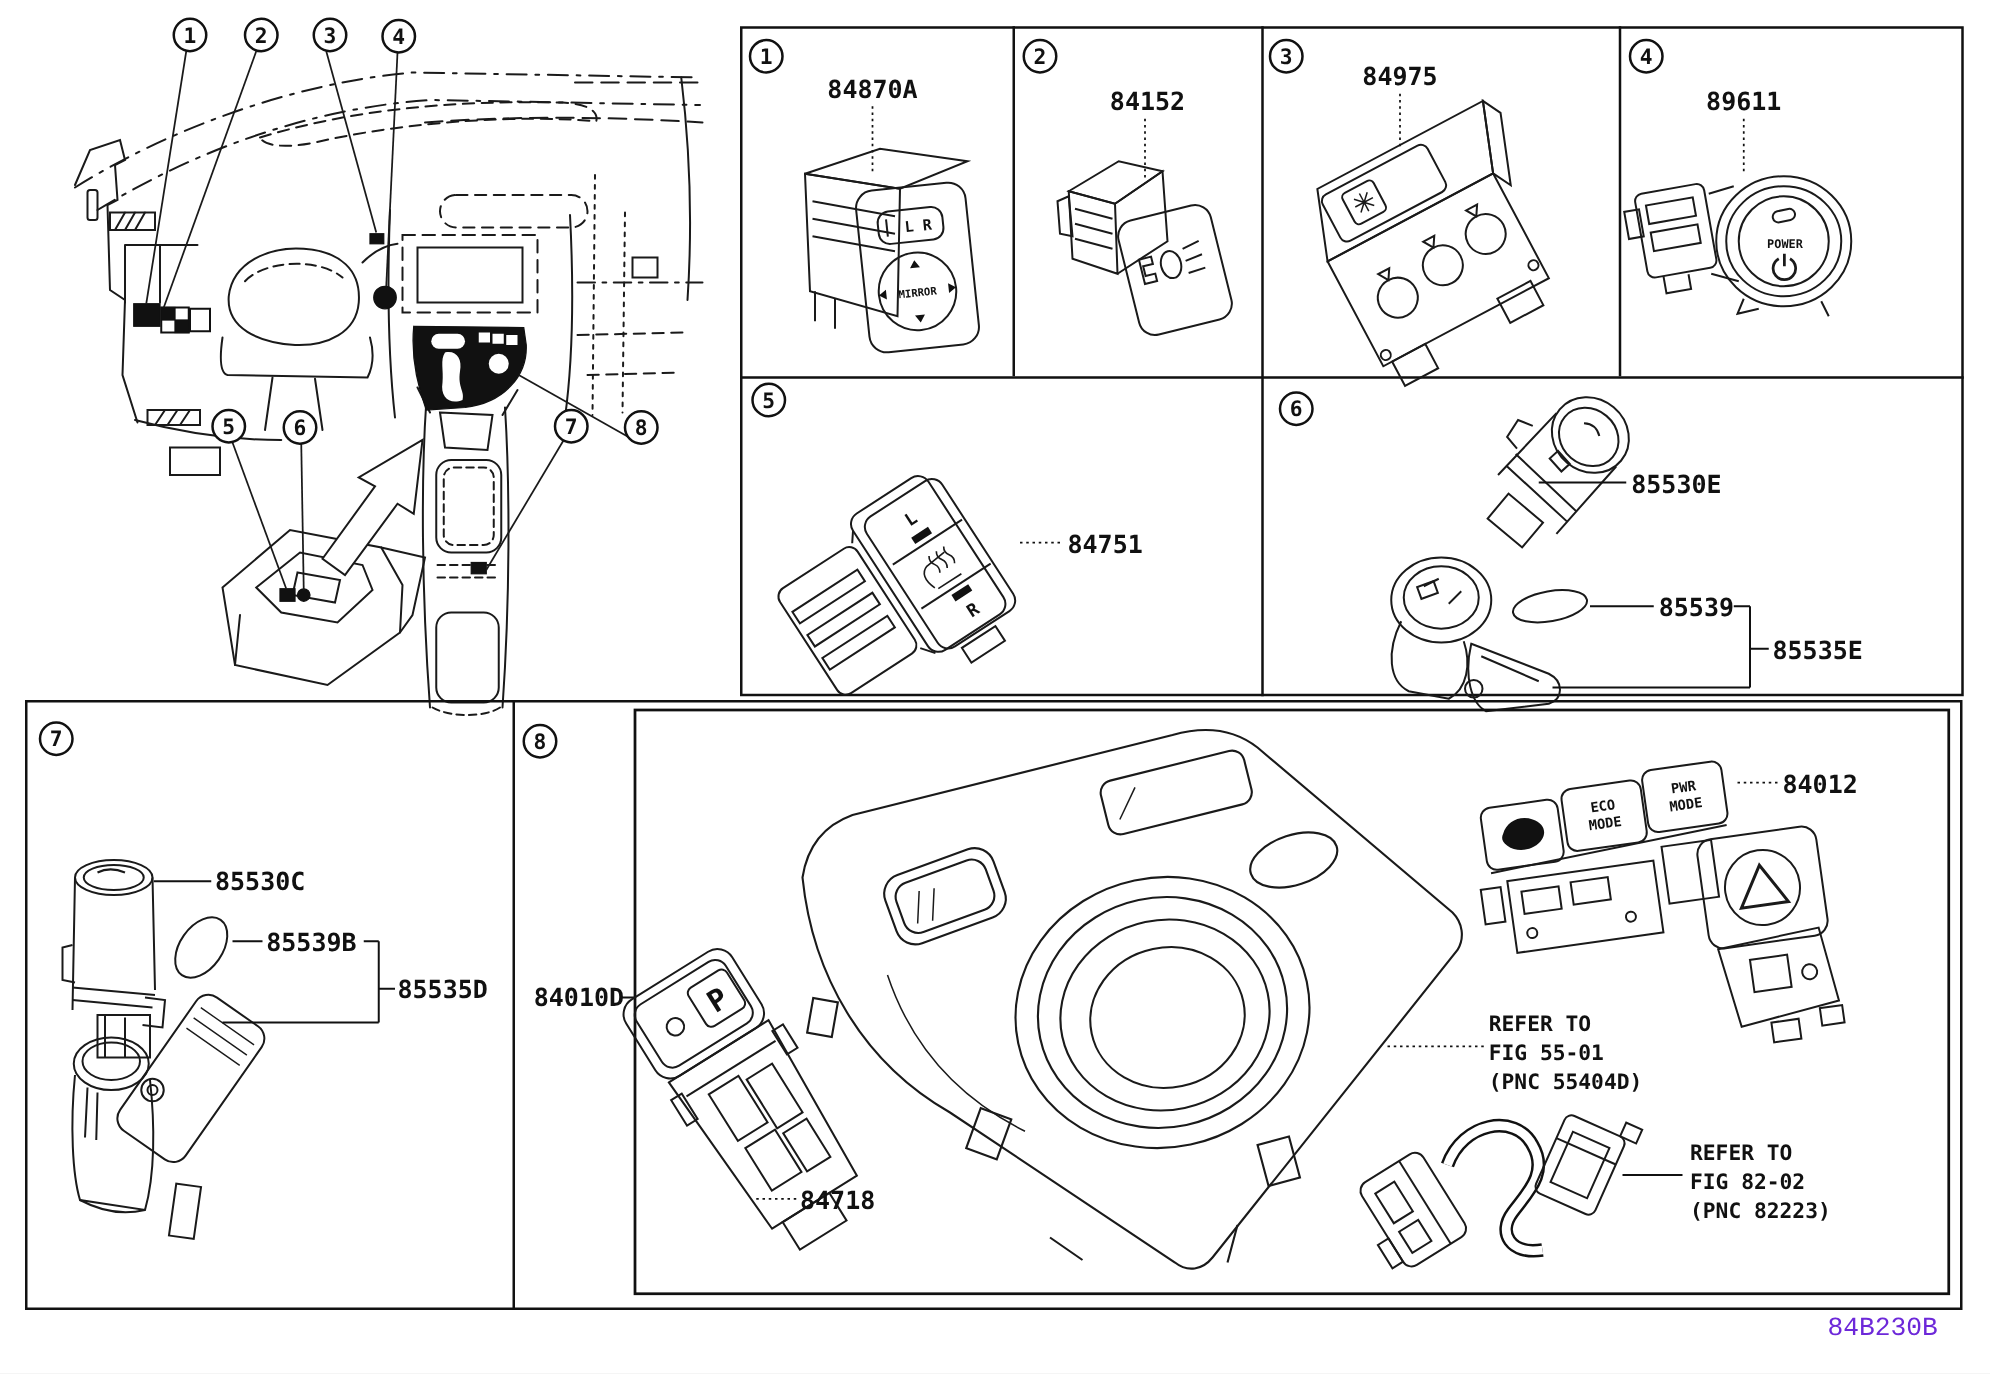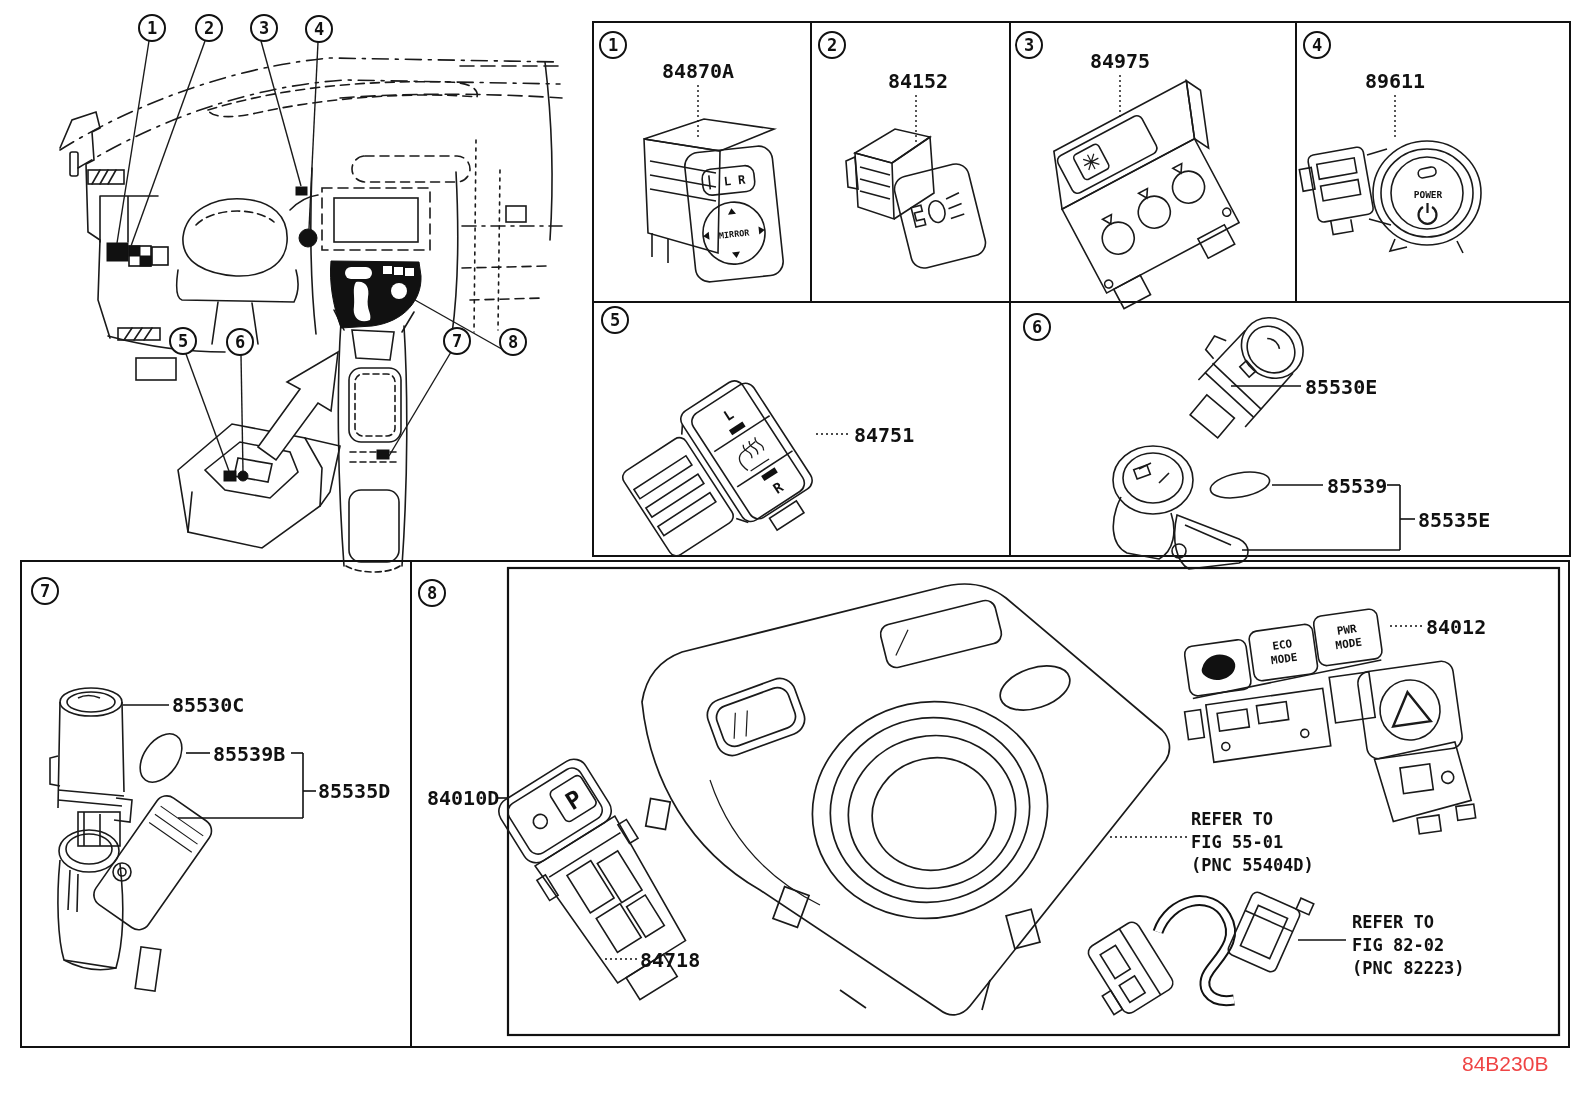--- a/index.html
+++ b/index.html
@@ -7,21 +7,21 @@
         font-family:"DejaVu Sans Mono","Liberation Mono",monospace;color:#111;}
   svg{position:absolute;overflow:visible;}
   svg text{fill:#111;}
   .partnum{font-family:"DejaVu Sans Mono","Liberation Mono",monospace;font-weight:700;font-size:20px;}
   .refnum{font-family:"DejaVu Sans Mono","Liberation Mono",monospace;font-weight:700;font-size:17px;}
   .callout-num{font-family:"DejaVu Sans Mono","Liberation Mono",monospace;font-weight:700;font-size:17px;}
   .tinylabel{font-family:"DejaVu Sans Mono","Liberation Mono",monospace;font-weight:700;}
   .frame{position:absolute;border:2.5px solid #111;box-sizing:border-box;background:transparent;}
   .gridline{position:absolute;background:#111;}
   .figcode{position:absolute;left:1462px;top:1052px;width:130px;font-size:21px;
-           font-family:Liberation Sans, sans-serif;color:#ef4444;}
+           font-family:Liberation Mono, monospace;color:#6d28d9;}
 </style>
 </head>
 <body>
 
 <div class="page">
 
   <svg style="left:0;top:0" width="592" height="560" viewBox="0 0 592 560">
     <g stroke="#1a1a1a" stroke-width="1.6" fill="none" stroke-linecap="round">
 
       <path d="M60,150 C140,100 240,66 330,58 L560,62" stroke-dasharray="16 7 3 7"></path>

